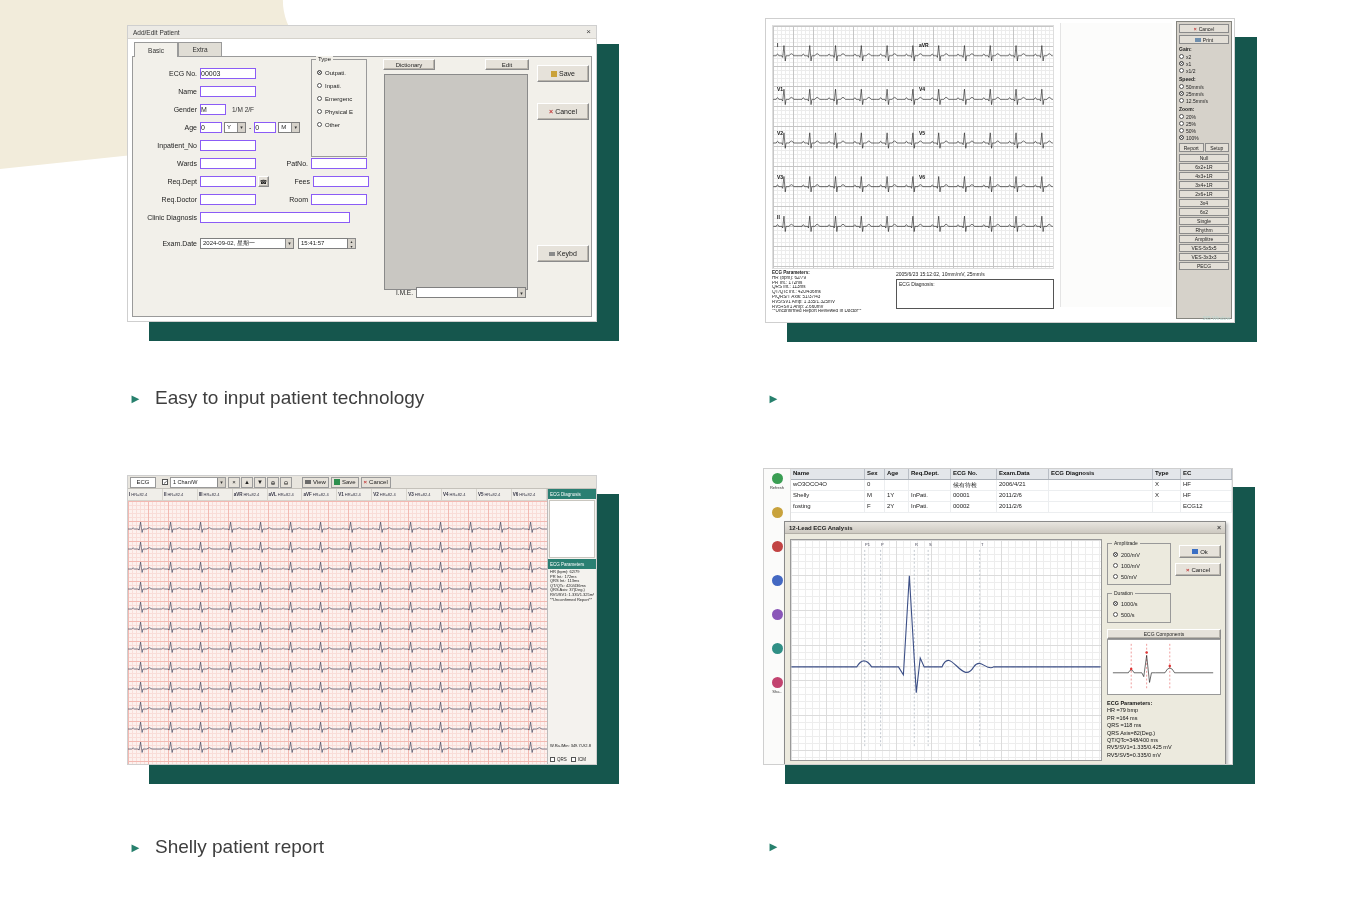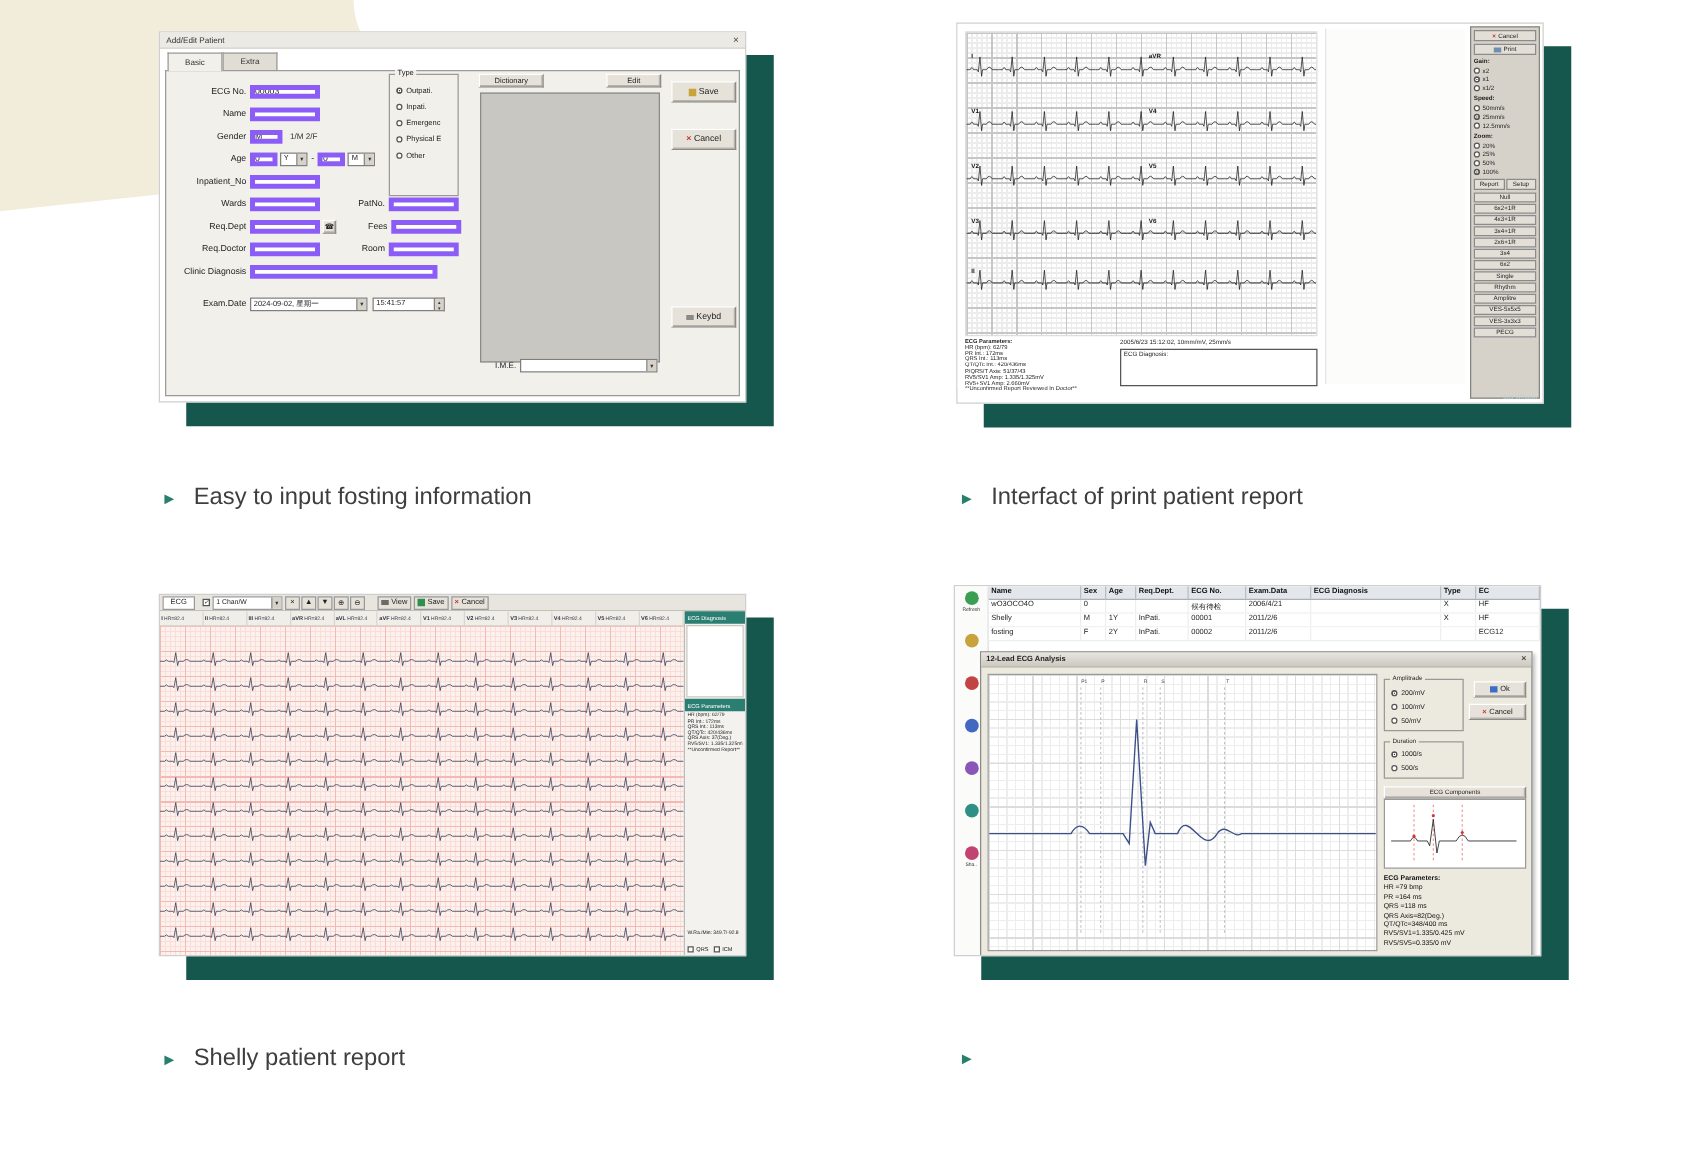--- a/index.html
+++ b/index.html
@@ -15,21 +15,21 @@
   .card .shot{position:absolute;left:0;top:0;width:100%;height:100%;background:#fff;overflow:hidden;border:1px solid #cfcfcf;}
   #card1{left:127px;top:25px;width:470px;height:297px;}
   #card2{left:765px;top:18px;width:470px;height:305px;}
   #card3{left:127px;top:475px;width:470px;height:290px;}
   #card4{left:763px;top:468px;width:470px;height:297px;}
   
   .bullet{position:absolute;z-index:2;color:#27806d;font-size:13px;}
   .caption{position:absolute;z-index:2;color:#3e3e3e;font-size:19px;line-height:28px;}
   
   .btn3d{background:#e6e2da;border:1px solid #8b8b8b;border-top-color:#fff;border-left-color:#fff;box-shadow:inset -1px -1px 0 #b8b4ac;display:flex;align-items:center;justify-content:center;gap:2px;color:#222;}
-  .inp{background:#fff;border:4px solid #8b5cf6;font-size:7px;height:11px;padding:0 0;color:#222;font-family:"Liberation Sans",sans-serif;}
+  .inp{background:#fff;border:1px solid #8b5cf6;font-size:7px;height:11px;padding:0 0;color:#222;font-family:"Liberation Sans",sans-serif;}
   .sbox{display:inline-flex;align-items:center;background:#fff;border:1px solid #7f7f7f;height:11px;font-size:6px;color:#222;overflow:hidden;white-space:nowrap;}
   .sbox>span{flex:1;padding:0 2px;overflow:hidden;}
   .dd{width:8px;height:100%;background:#d6d2ca;border-left:1px solid #8b8b8b;font-size:5px;display:flex;align-items:center;justify-content:center;font-style:normal;color:#333;}
   .rd{display:inline-block;width:5px;height:5px;border:1px solid #555;border-radius:50%;background:#fff;flex:none;}
   .rd.on{background:#222;box-shadow:inset 0 0 0 1px #fff;}
   .cbx{display:inline-block;width:5px;height:5px;border:1px solid #555;background:#fff;flex:none;}
   .ic{display:inline-block;width:6px;height:6px;flex:none;font-style:normal;}
   .x{color:#c23434;font-style:normal;font-weight:bold;}
   
   .s1{background:#f4f2ee;}
@@ -672,22 +672,21 @@
               <div>QT/QTc=348/400 ms</div>
               <div>RV5/SV1=1.335/0.425 mV</div>
               <div>RV5/SV5=0.335/0 mV</div>
             </div>
         </div>
       </div>
     </div>
   </div>
 
   <span class="bullet" style="left:129px;top:391px">►</span>
-  <div class="caption" style="left:155px;top:384px">Easy to input fosting information</div>
+  <div class="caption" style="left:155px;top:384px">Easy to input patient technology</div>
 
   <span class="bullet" style="left:767px;top:391px">►</span>
-  <div class="caption" style="left:793px;top:384px">Interfact of print patient report</div>
 
   <span class="bullet" style="left:129px;top:840px">►</span>
   <div class="caption" style="left:155px;top:833px">Shelly patient report</div>
 
   <span class="bullet" style="left:767px;top:839px">►</span>
 </div>
 
 </body></html>

